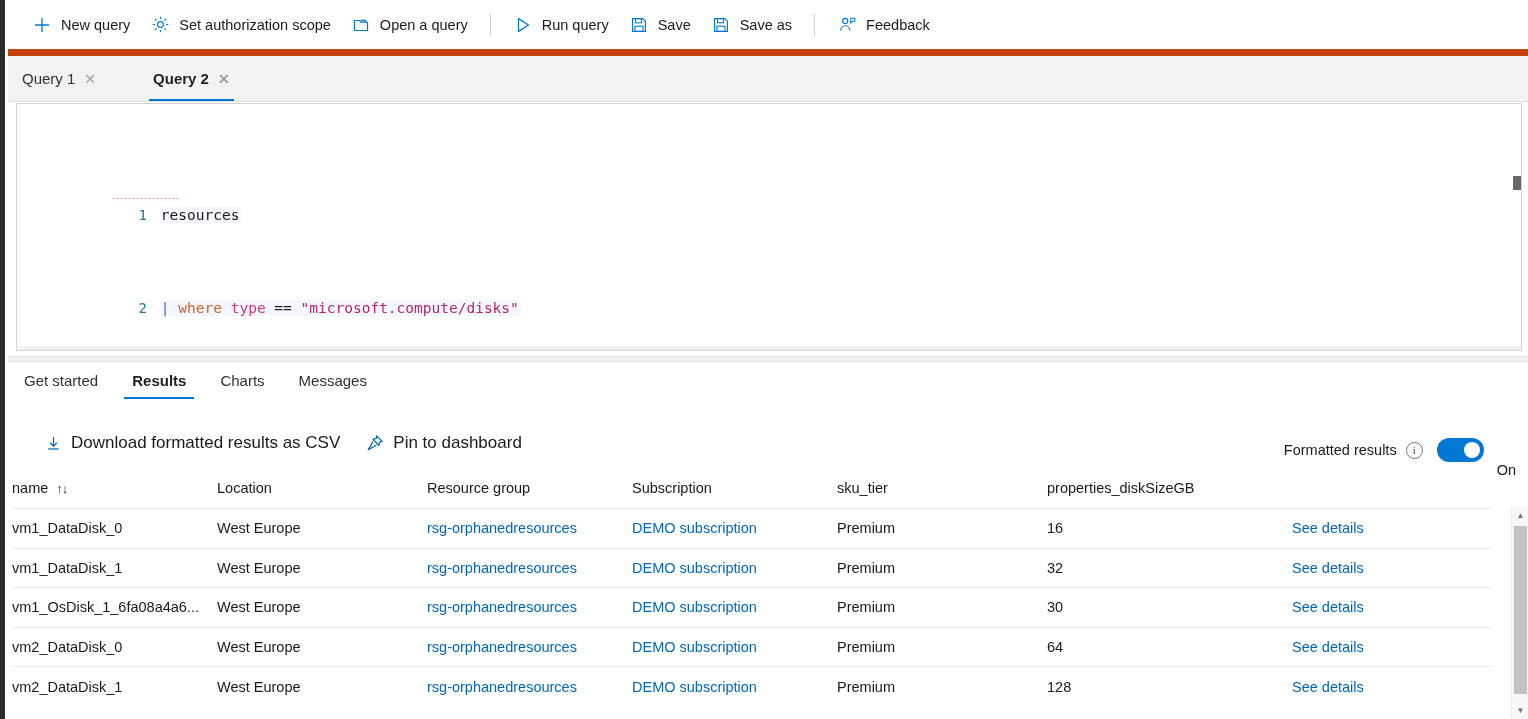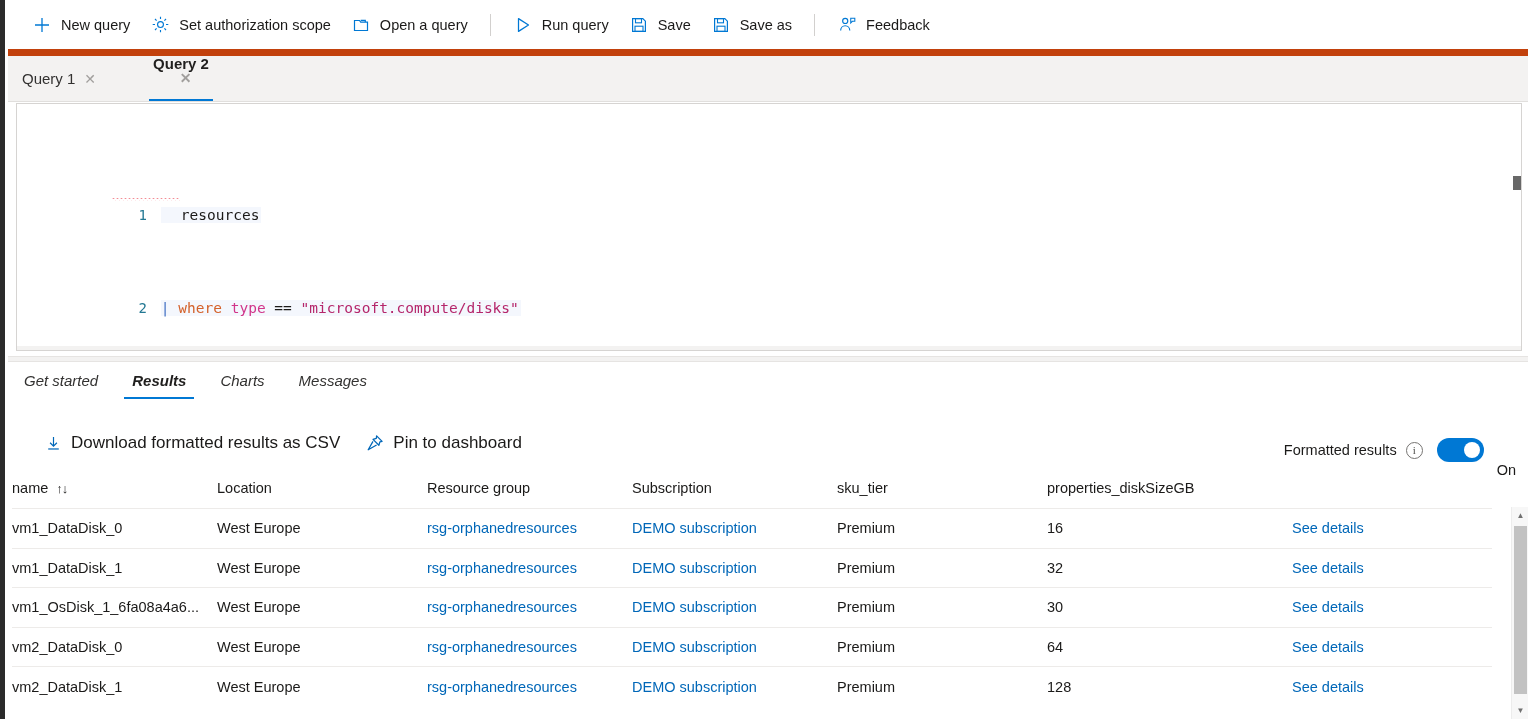--- a/index.html
+++ b/index.html
@@ -87,21 +87,21 @@
     align-items: center;
     height: 45px;
     padding: 0 10px 0 14px;
     font-size: 15px;
     color: #323130;
     cursor: pointer;
     position: relative;
     user-select: none;
   }
   .qtab .qtab-label { line-height: 1; }
-  .qtab.active { font-weight: bold; color: #201f1e; flex-direction: column; }
+  .qtab.active { font-weight: bold; color: #201f1e; }
   .qtab.active::after {
     content: "";
     position: absolute;
     left: 10px; right: 6px; bottom: 0;
     height: 2px;
     background: #0078d4;
   }
   .qtab-x {
     margin-left: 9px;
     color: #a19f9d;
@@ -133,21 +133,21 @@
     display: inline-block;
     width: 74px;
     text-align: right;
     padding-right: 14px;
     color: #237893;
     font-family: "DejaVu Sans Mono", monospace;
     font-size: 14px;
     user-select: none;
   }
   .code-txt { background: #f4f7fd; padding-right: 2px; }
-  .tk-plain { color: #1b1a19; margin-left: 20px; }
+  .tk-plain { color: #1b1a19; }
   .tk-kw { color: #d4622b; }
   .tk-id { color: #d1358a; }
   .tk-str { color: #b5266b; }
   .tk-op { color: #1b1a19; }
   .tk-pipe { color: #4472c4; }
   .squiggle {
     position: absolute;
     left: 95px; top: 17px;
     width: 68px; height: 4px;
     background-image:
@@ -194,21 +194,20 @@
     align-items: center;
   }
   .rtab {
     position: relative;
     font-size: 15px;
     color: #323130;
     padding: 0 8px 10px 8px;
     margin-right: 18px;
     cursor: pointer;
     user-select: none;
-    font-style: italic;
   }
   .rtab.active { font-weight: bold; color: #201f1e; }
   .rtab.active::after {
     content: "";
     position: absolute;
     left: 0; right: 0; bottom: 0;
     height: 2px;
     background: #0078d4;
   }
 

